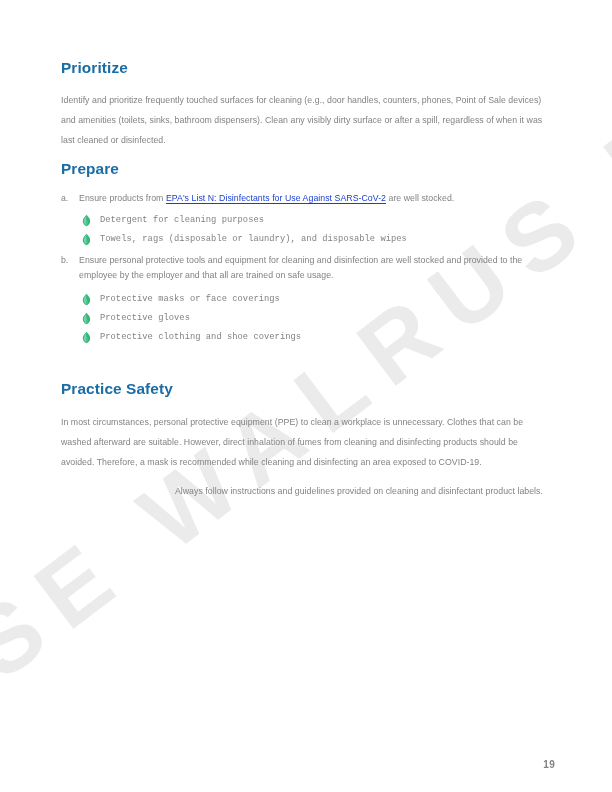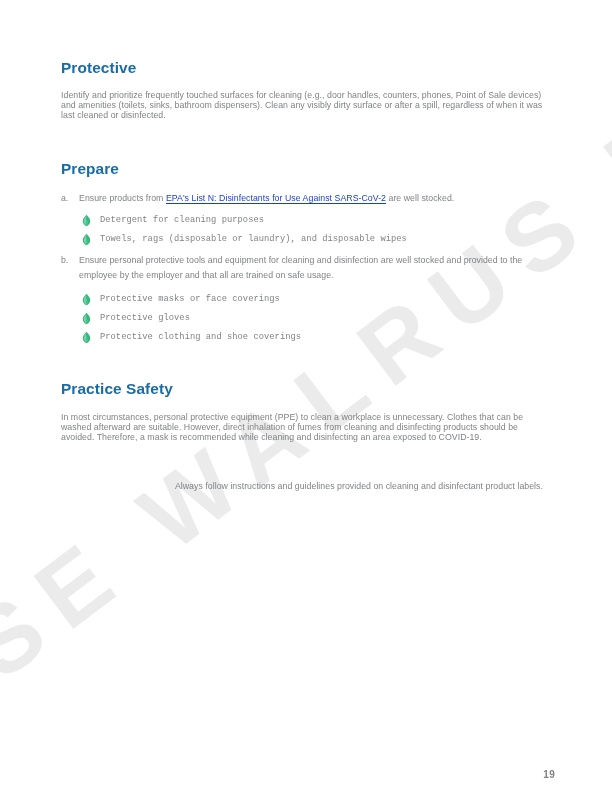--- a/index.html
+++ b/index.html
@@ -66,21 +66,21 @@
     line-height: 1.2;
     margin: 0;
   }
   #heading-prioritize { position: absolute; left: 0; top: 59px; }
   #heading-prepare    { position: absolute; left: 0; top: 160px; }
   #heading-practice   { position: absolute; left: 0; top: 380px; }
 
   .body-para {
     color: #808285;
     font-size: 8.75px;
-    line-height: 10px;
+    line-height: 20px;
     margin: 0;
     letter-spacing: 0.04px;
   }
 
   #para-prioritize { position: absolute; left: 0; top: 90px; width: 485px; }
   #para-practice-1 { position: absolute; left: 0; top: 412px; width: 482px; }
   #para-practice-2 { position: absolute; left: 0; top: 481px; width: 482px; text-align: right; }
 
   
   #prepare-list {
@@ -146,40 +146,40 @@
     letter-spacing: 0.04px;
   }
 
   .sublist-a { margin-top: 6px; margin-bottom: 7px; }
   .sublist-b { margin-top: 8px; }
 
   
   #page-number {
     position: absolute;
     right: 57px;
-    bottom: 12px;
+    bottom: 22px;
     color: #808285;
     font-size: 10px;
     font-weight: 700;
     letter-spacing: 0.3px;
     z-index: 2;
   }
 </style>
 </head>
 <body>
 
 <div id="page">
 
   <div id="watermark-layer">
     <div id="watermark-text">WISE WALRUS PR</div>
   </div>
 
   <div id="content">
 
-    <h2 class="section-heading" id="heading-prioritize">Protective</h2>
+    <h2 class="section-heading" id="heading-prioritize">Prioritize</h2>
 
     <p class="body-para" id="para-prioritize">Identify and prioritize frequently touched surfaces for cleaning (e.g., door handles, counters, phones, Point of Sale devices) and amenities (toilets, sinks, bathroom dispensers). Clean any visibly dirty surface or after a spill, regardless of when it was last cleaned or disinfected.</p>
 
     <h2 class="section-heading" id="heading-prepare">Prepare</h2>
 
     <div id="prepare-list">
 
       <div class="olist-item">
         <span class="olist-marker">a.</span>
         <span class="olist-text"><span>Ensure products from </span><a class="doc-link" href="#">EPA's List N: Disinfectants for Use Against SARS-CoV-2</a><span> are well stocked.</span></span>

